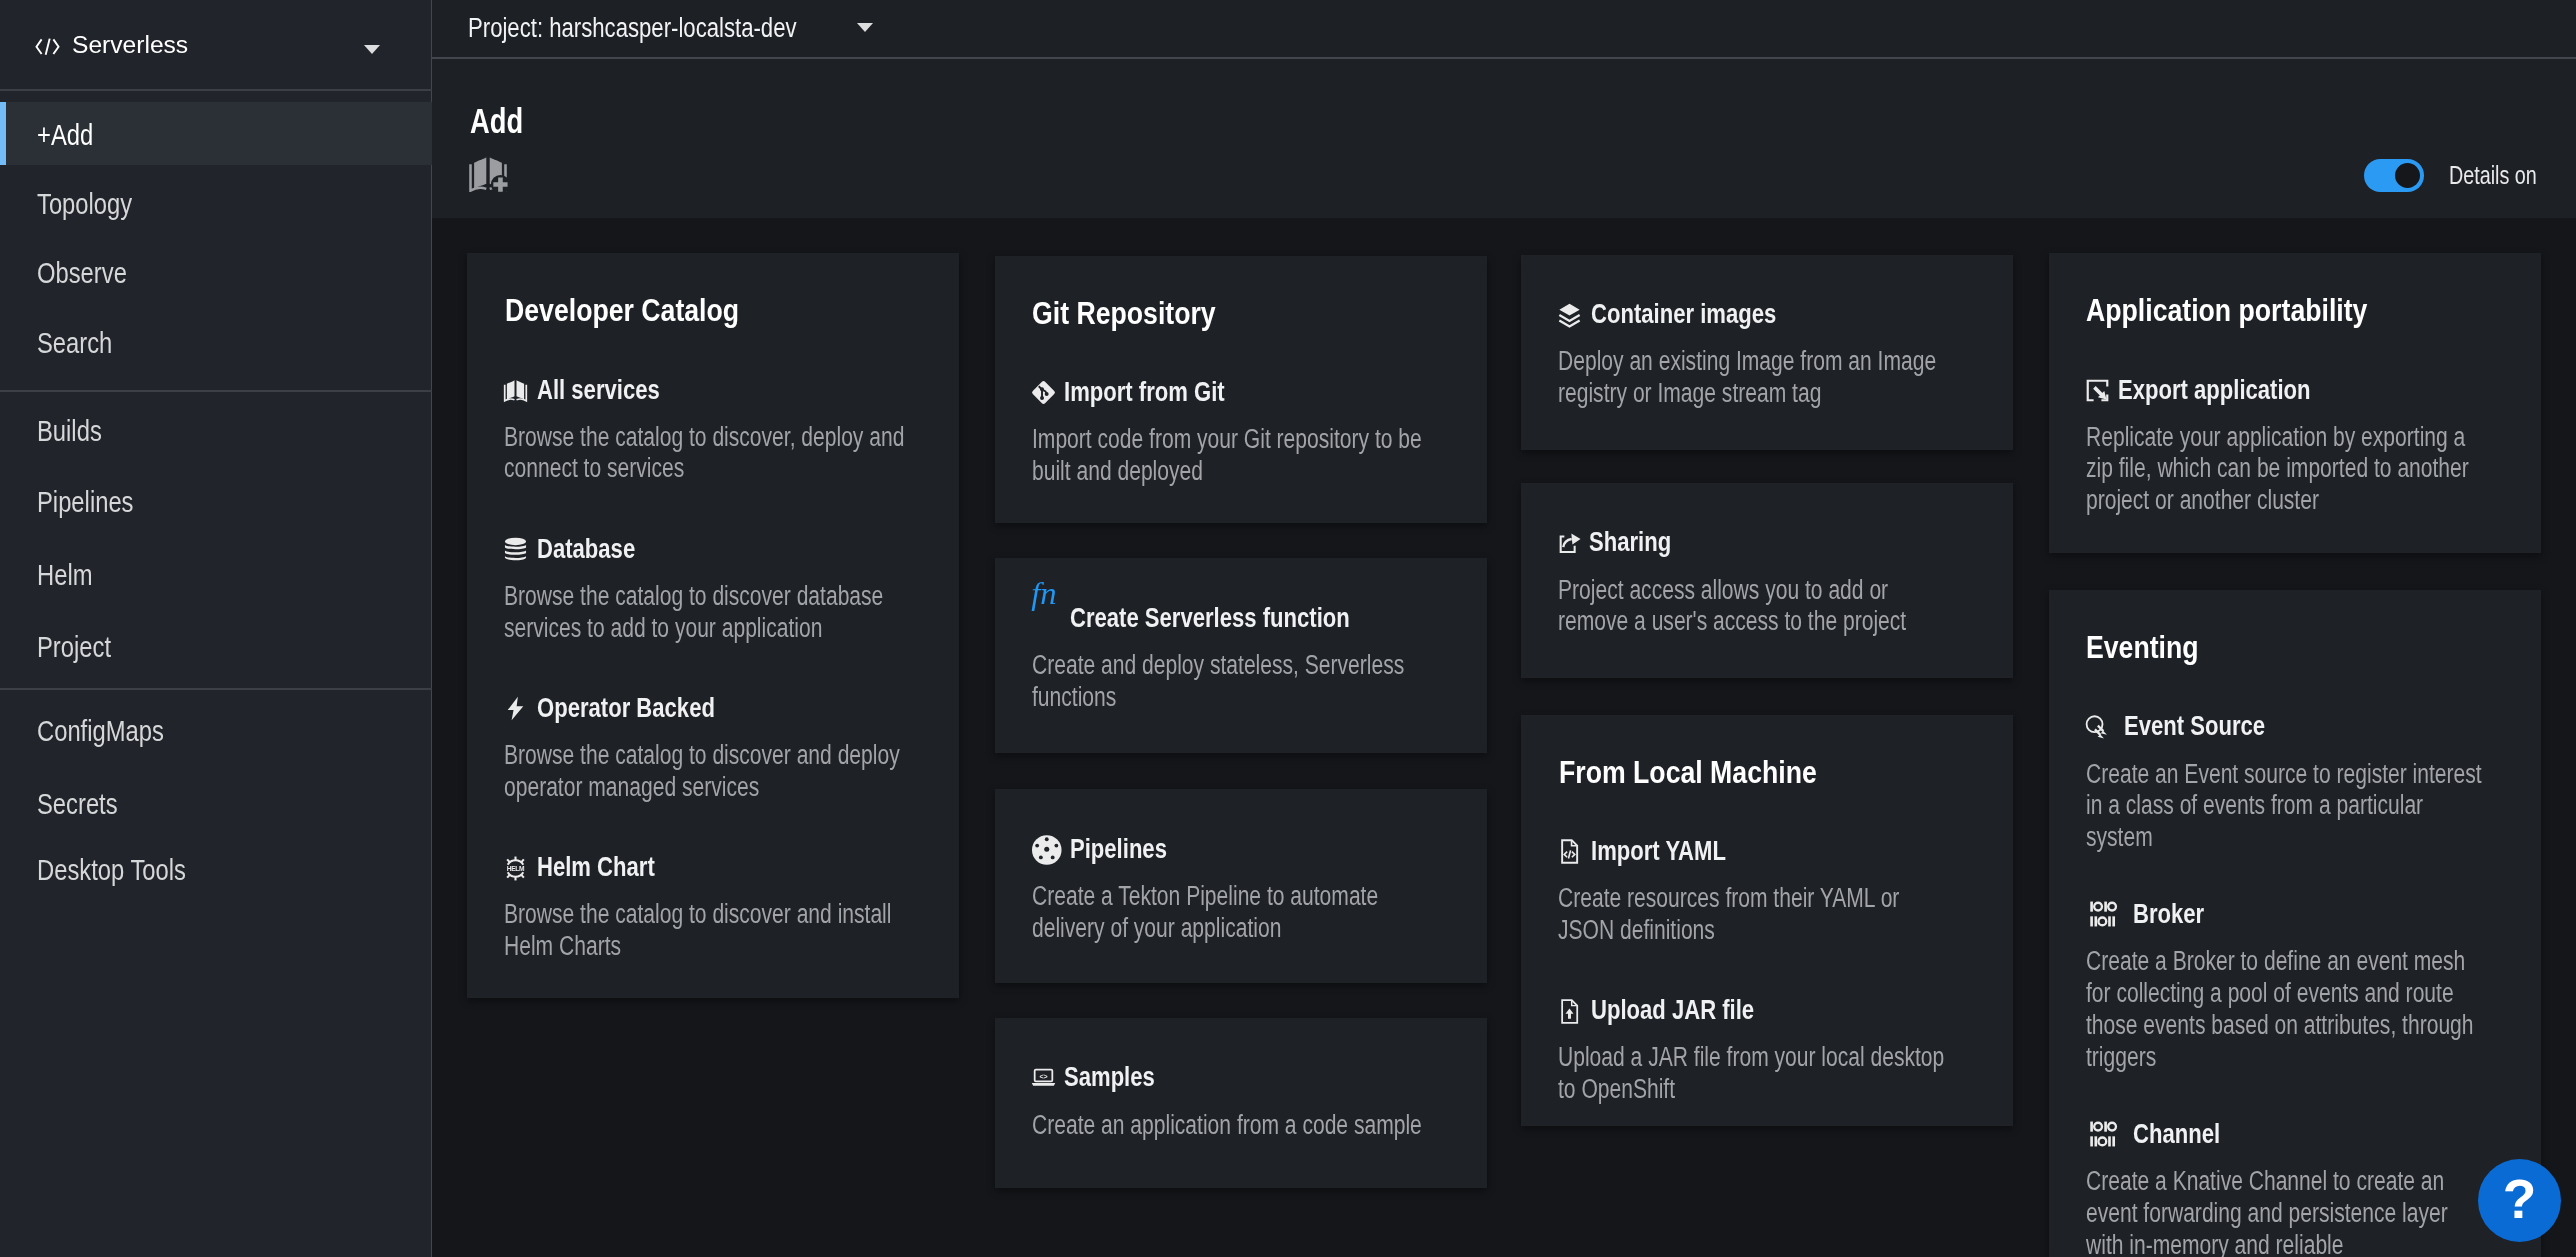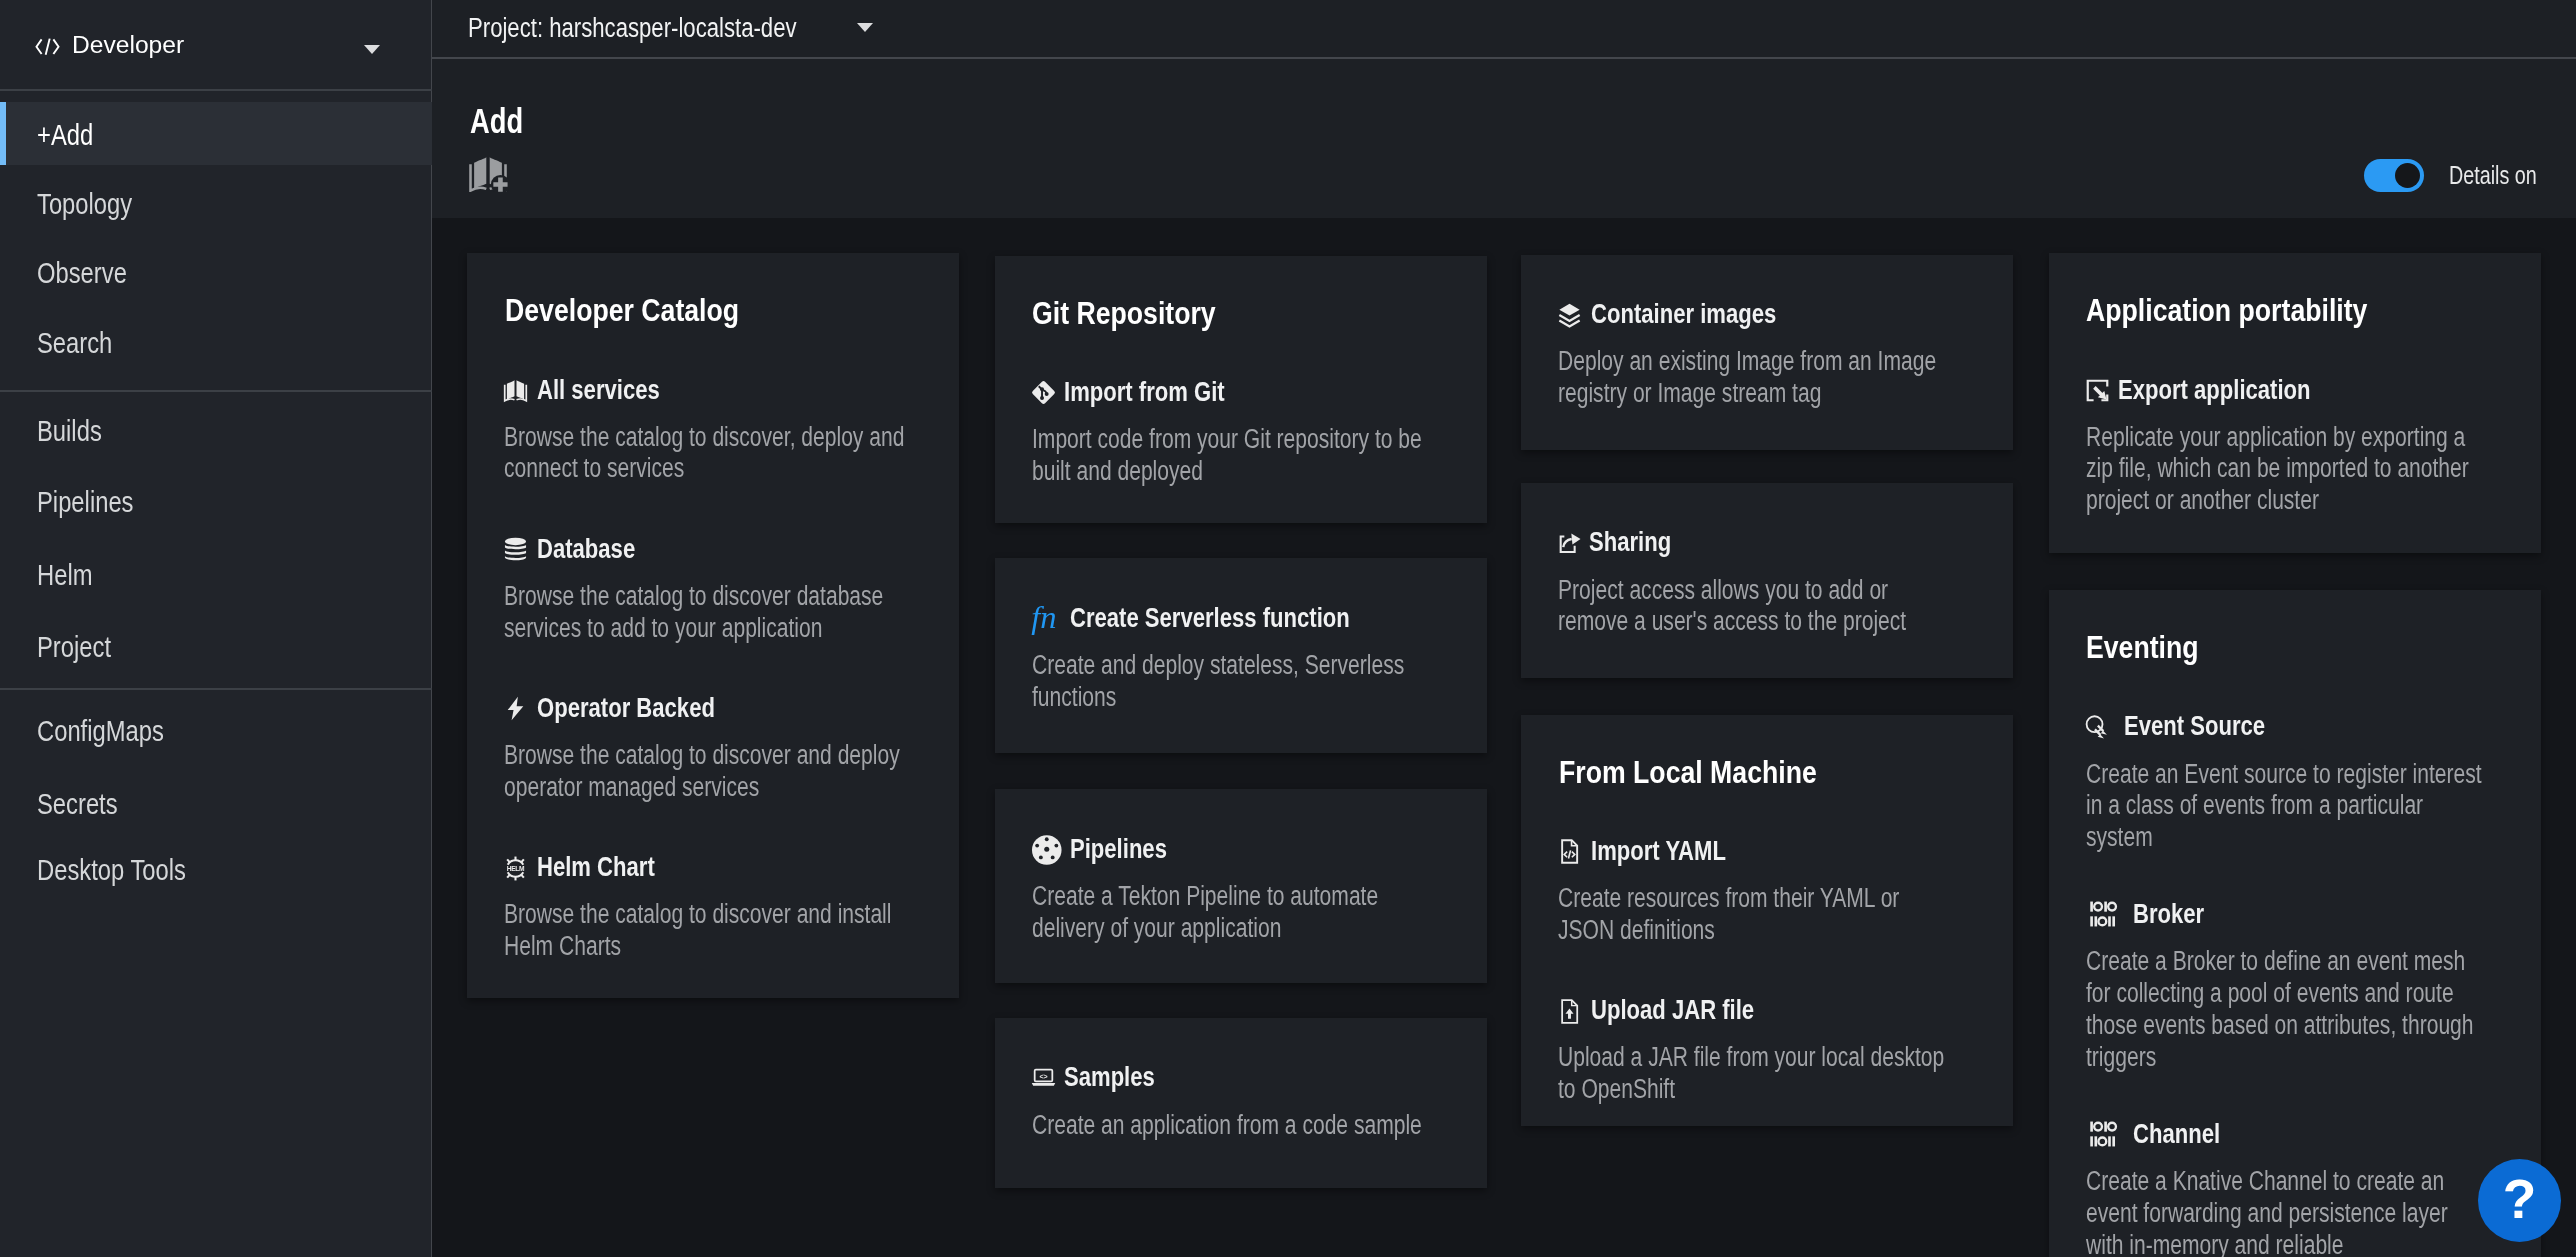--- a/index.html
+++ b/index.html
@@ -56,21 +56,21 @@
 <div class="sidebar"></div>
 <div class="ic" style="left:35px;top:37px;width:25px;height:19.4px">
     <svg viewBox="0 0 34 26">
       <g fill="none" stroke="#fff" stroke-width="2.6">
         <path d="M9 3 L2 13 L9 23"></path>
         <path d="M25 3 L32 13 L25 23"></path>
         <path d="M20 2 L14.5 24"></path>
       </g>
     </svg>
   </div>
-<div class="t persp" style="left:72px;top:33px;">Developer</div>
+<div class="t persp" style="left:72px;top:33px;">Serverless</div>
 <div class="caret" style="left:364px;top:45px"></div>
 <div class="navline" style="top:89px"></div>
 <div class="navsel"></div>
 <div class="t nav" style="left:37px;top:121px;color:#fff;">+Add</div>
 <div class="t nav" style="left:37px;top:190px;">Topology</div>
 <div class="t nav" style="left:37px;top:259px;">Observe</div>
 <div class="t nav" style="left:37px;top:329px;">Search</div>
 <div class="t nav" style="left:37px;top:417px;">Builds</div>
 <div class="t nav" style="left:37px;top:488px;">Pipelines</div>
 <div class="t nav" style="left:37px;top:561px;">Helm</div>
@@ -141,21 +141,21 @@
         <circle cx="15" cy="12.5" r="2.7" stroke="none"></circle>
         <circle cx="15" cy="24.5" r="2.7" stroke="none"></circle>
         <circle cx="21.3" cy="19" r="2.7" stroke="none"></circle>
       </g>
     </svg>
   </div>
 <div class="t label" style="left:1064px;top:378px;">Import from Git</div>
 <div class="t desc" style="left:1032px;top:426px;">Import code from your Git repository to be</div>
 <div class="t desc" style="left:1032px;top:458px;">built and deployed</div>
 <div class="card" style="left:995px;top:558px;width:492px;height:195px"></div>
-<div class="ic" style="left:1031px;top:601px;width:30px;height:34px">
+<div class="ic" style="left:1031px;top:577px;width:30px;height:34px">
     <svg viewBox="0 0 40 46">
       <text x="0" y="36" font-family="Liberation Serif" font-style="italic" font-size="44" fill="#2097f3">fn</text>
     </svg>
   </div>
 <div class="t label" style="left:1070px;top:604px;">Create Serverless function</div>
 <div class="t desc" style="left:1032px;top:652px;">Create and deploy stateless, Serverless</div>
 <div class="t desc" style="left:1032px;top:684px;">functions</div>
 <div class="card" style="left:995px;top:789px;width:492px;height:194px"></div>
 <div class="ic" style="left:1031px;top:833px;width:33px;height:34px">
     <svg viewBox="0 0 44 46">

